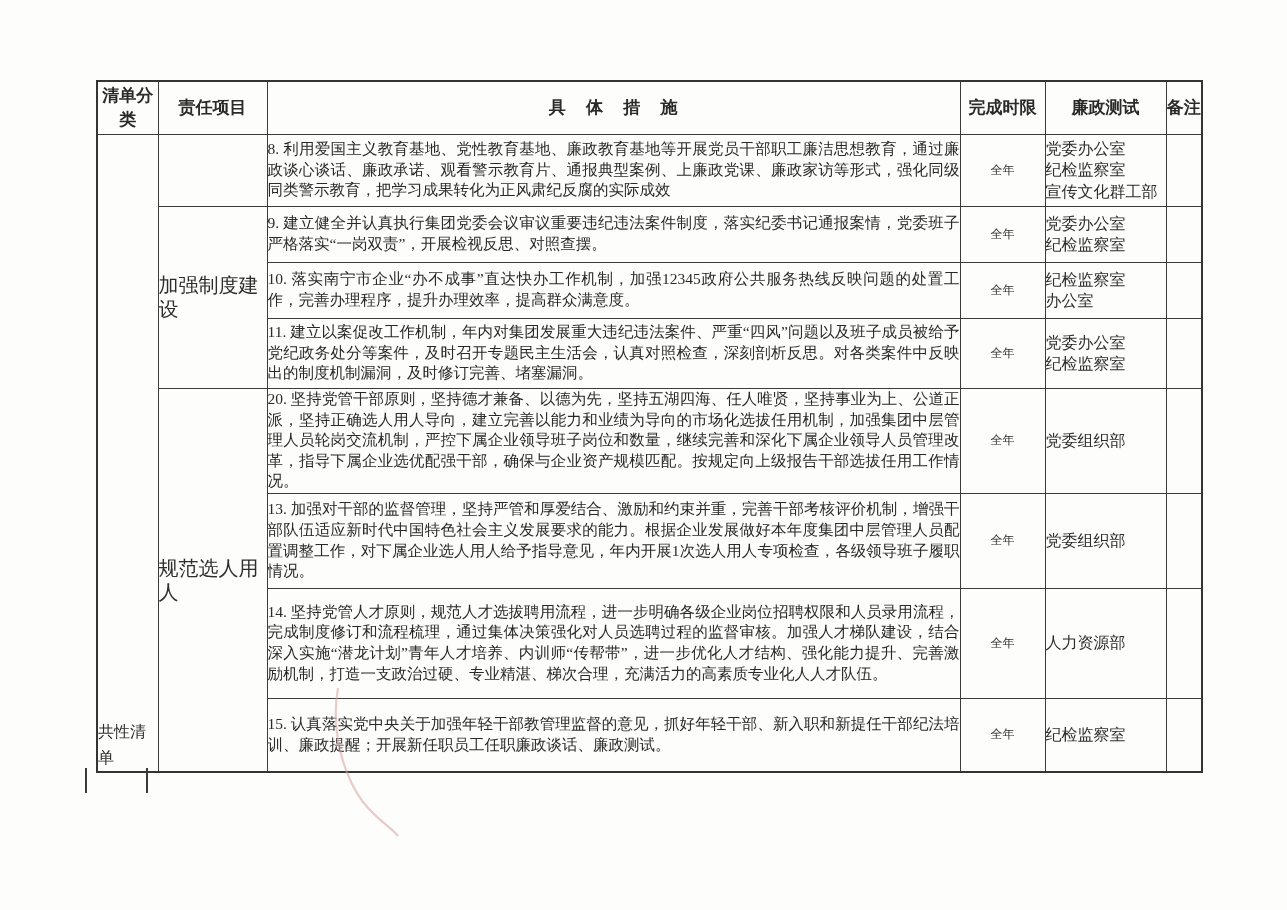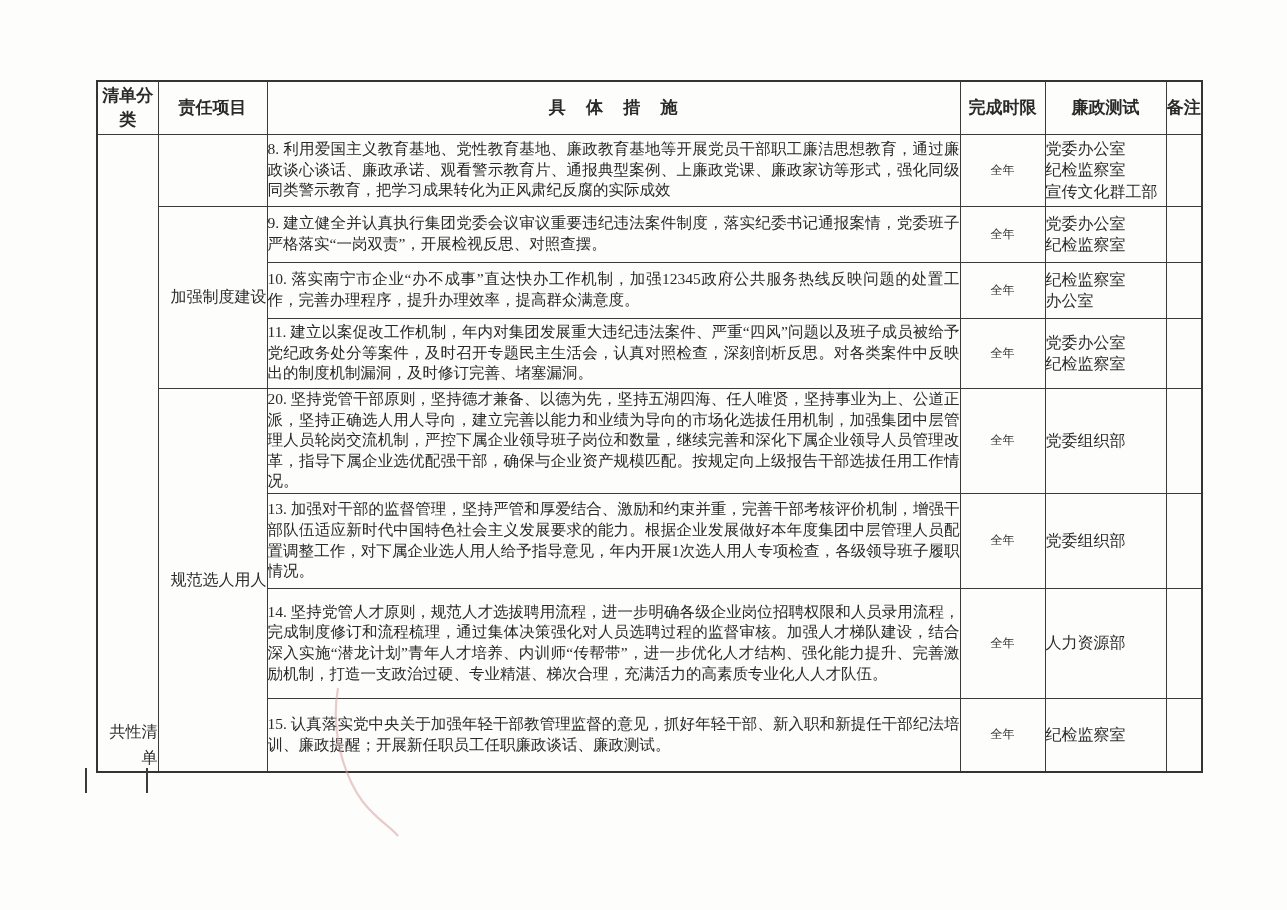--- a/index.html
+++ b/index.html
@@ -40,26 +40,26 @@
   }
   td.deadline{
     font-size:12px;text-align:center;vertical-align:middle;color:#2d2d2d;
   }
   td.dept{
     font-size:16px;line-height:21.5px;text-align:left;vertical-align:middle;
     white-space:pre-line;color:#2d2d2d;padding:0 2px;
   }
   td.remark{background:transparent;}
   td.cat-cell{
-    font-size:16px;line-height:26px;text-align:right;
+    font-size:16px;line-height:26px;text-align:left;
     vertical-align:bottom;padding-bottom:68px;
     color:#2d2d2d;
   }
   td.proj-cell{
-    font-size:16px;line-height:24px;text-align:right;vertical-align:middle;
+    font-size:20px;line-height:24px;text-align:left;vertical-align:middle;
     color:#2d2d2d;padding:0 4px;
   }
   
   .col-extension{
     position:absolute;width:2px;height:25px;top:768px;
     background:#3b3b3b;
   }
   .ext-1{left:85px;}
   .ext-2{left:146px;}
   svg.artifact{position:absolute;left:0;top:0;pointer-events:none;}

